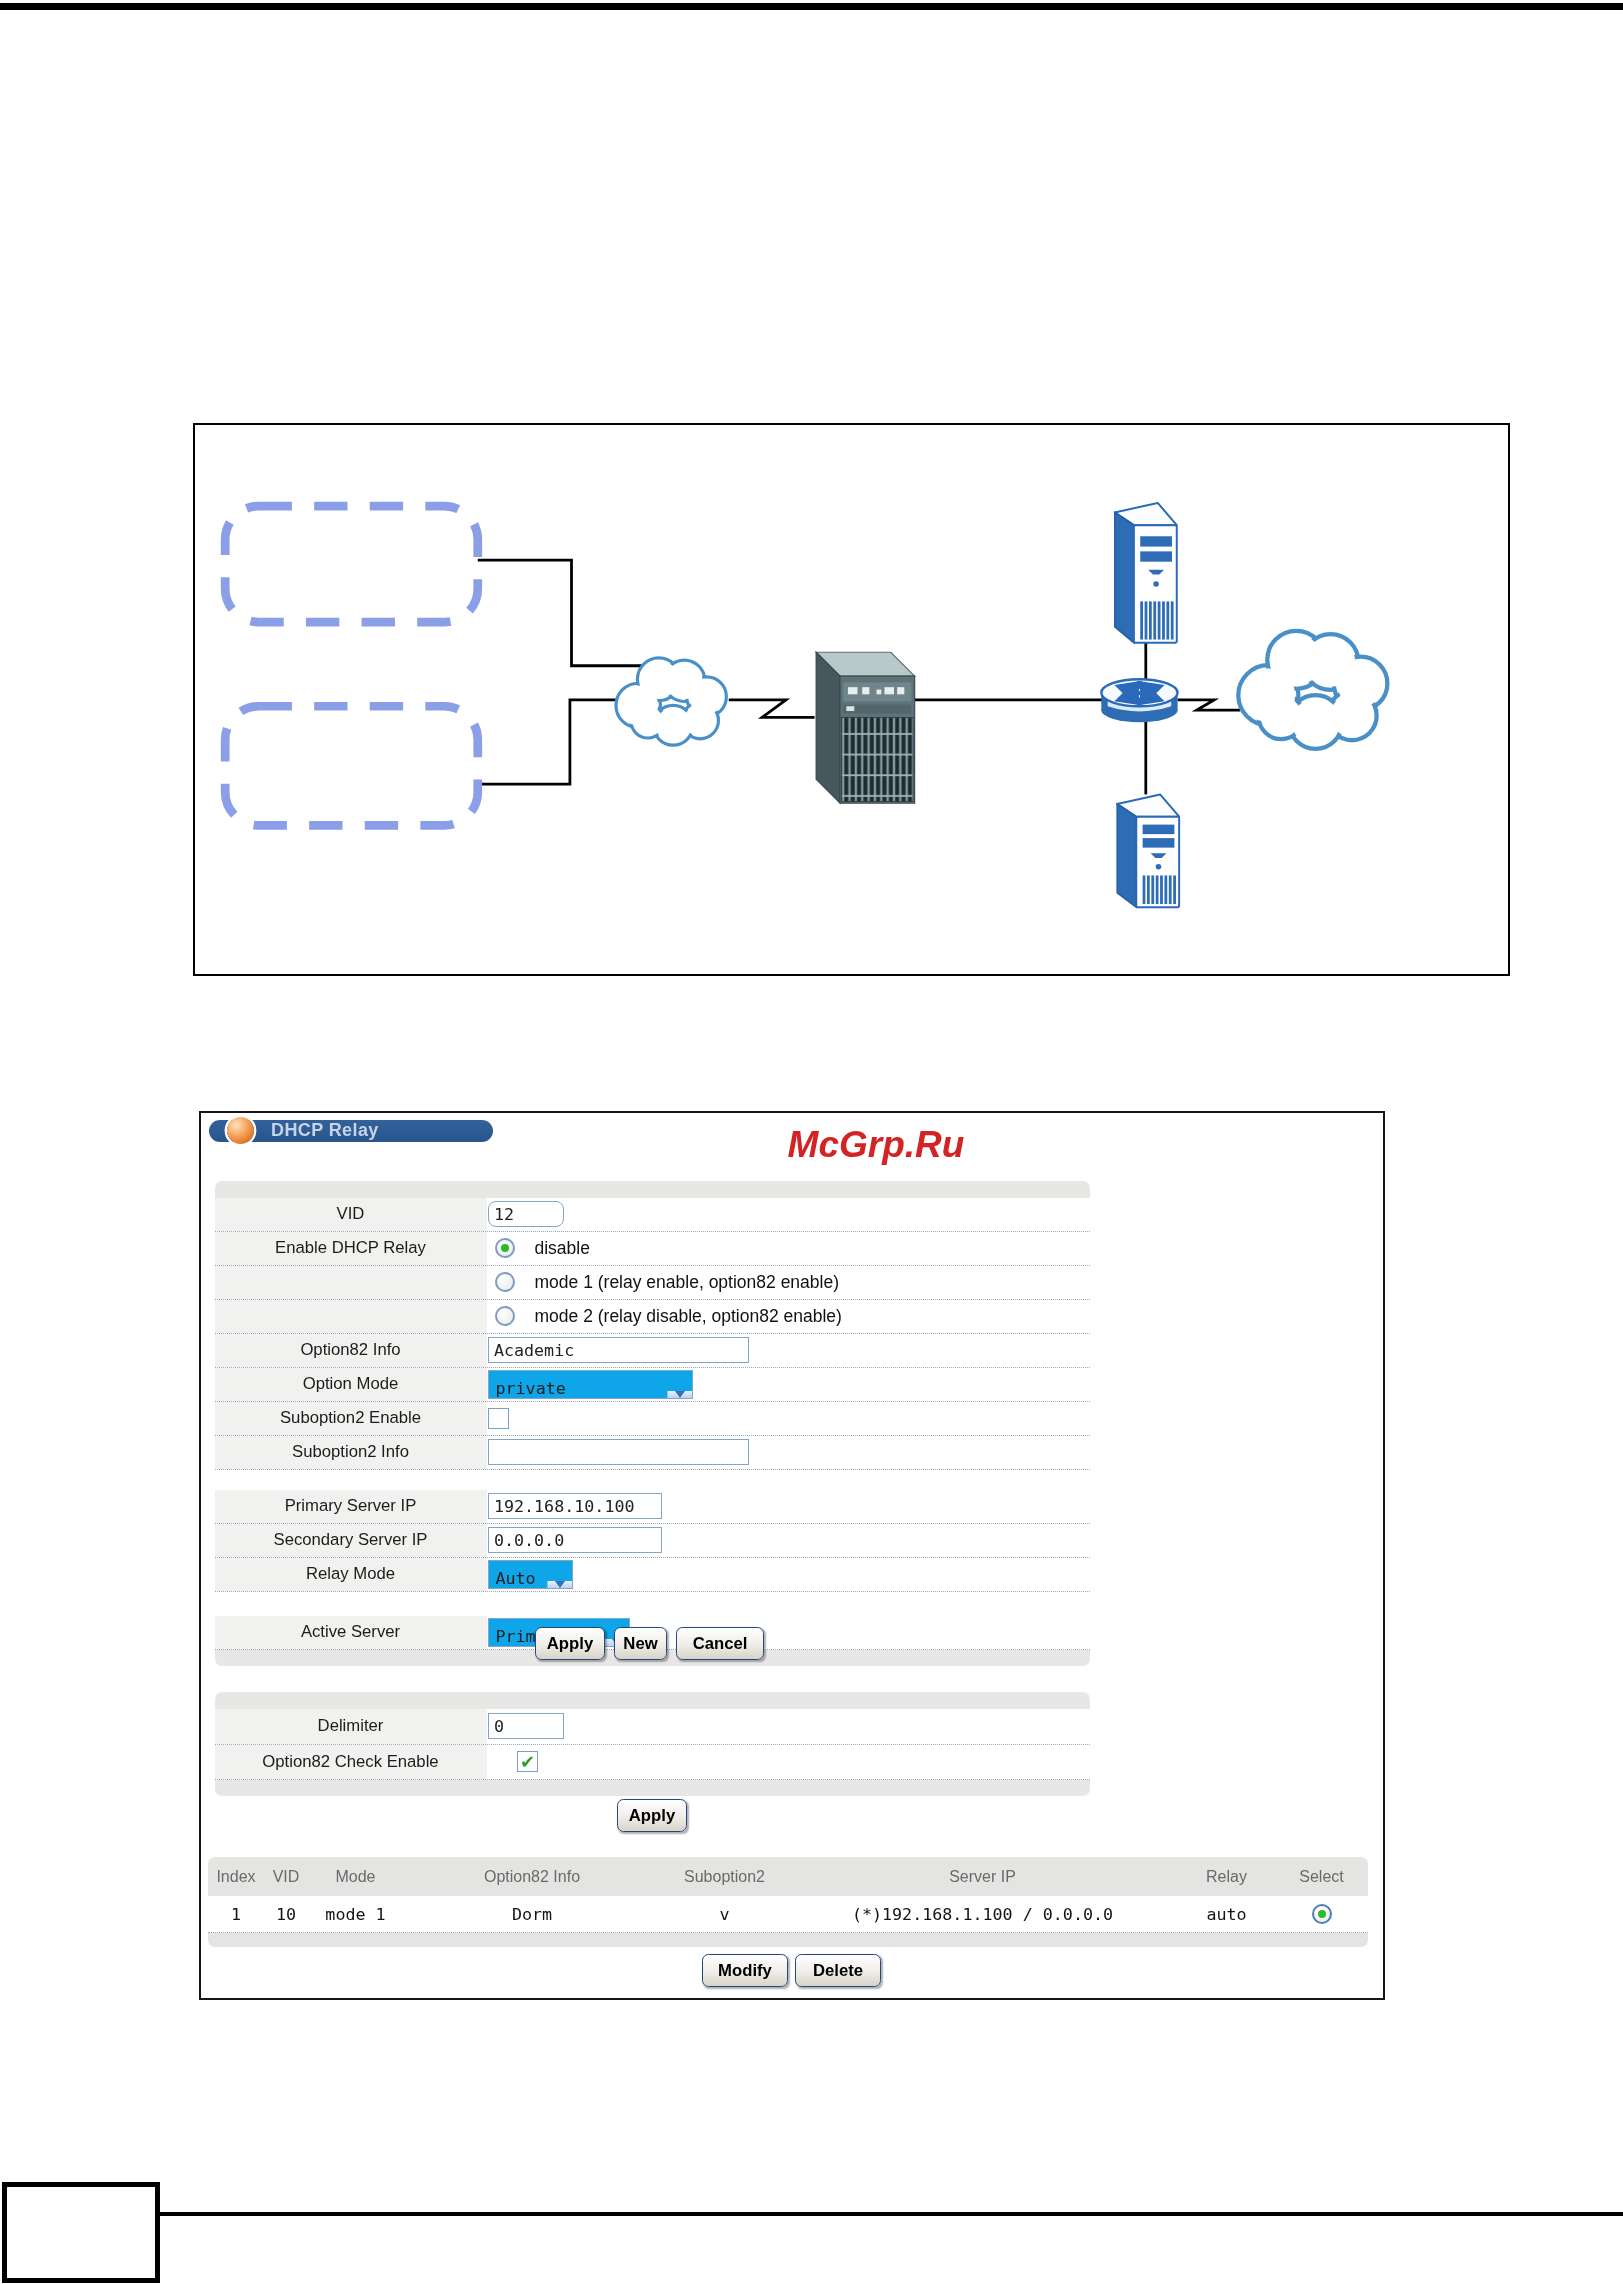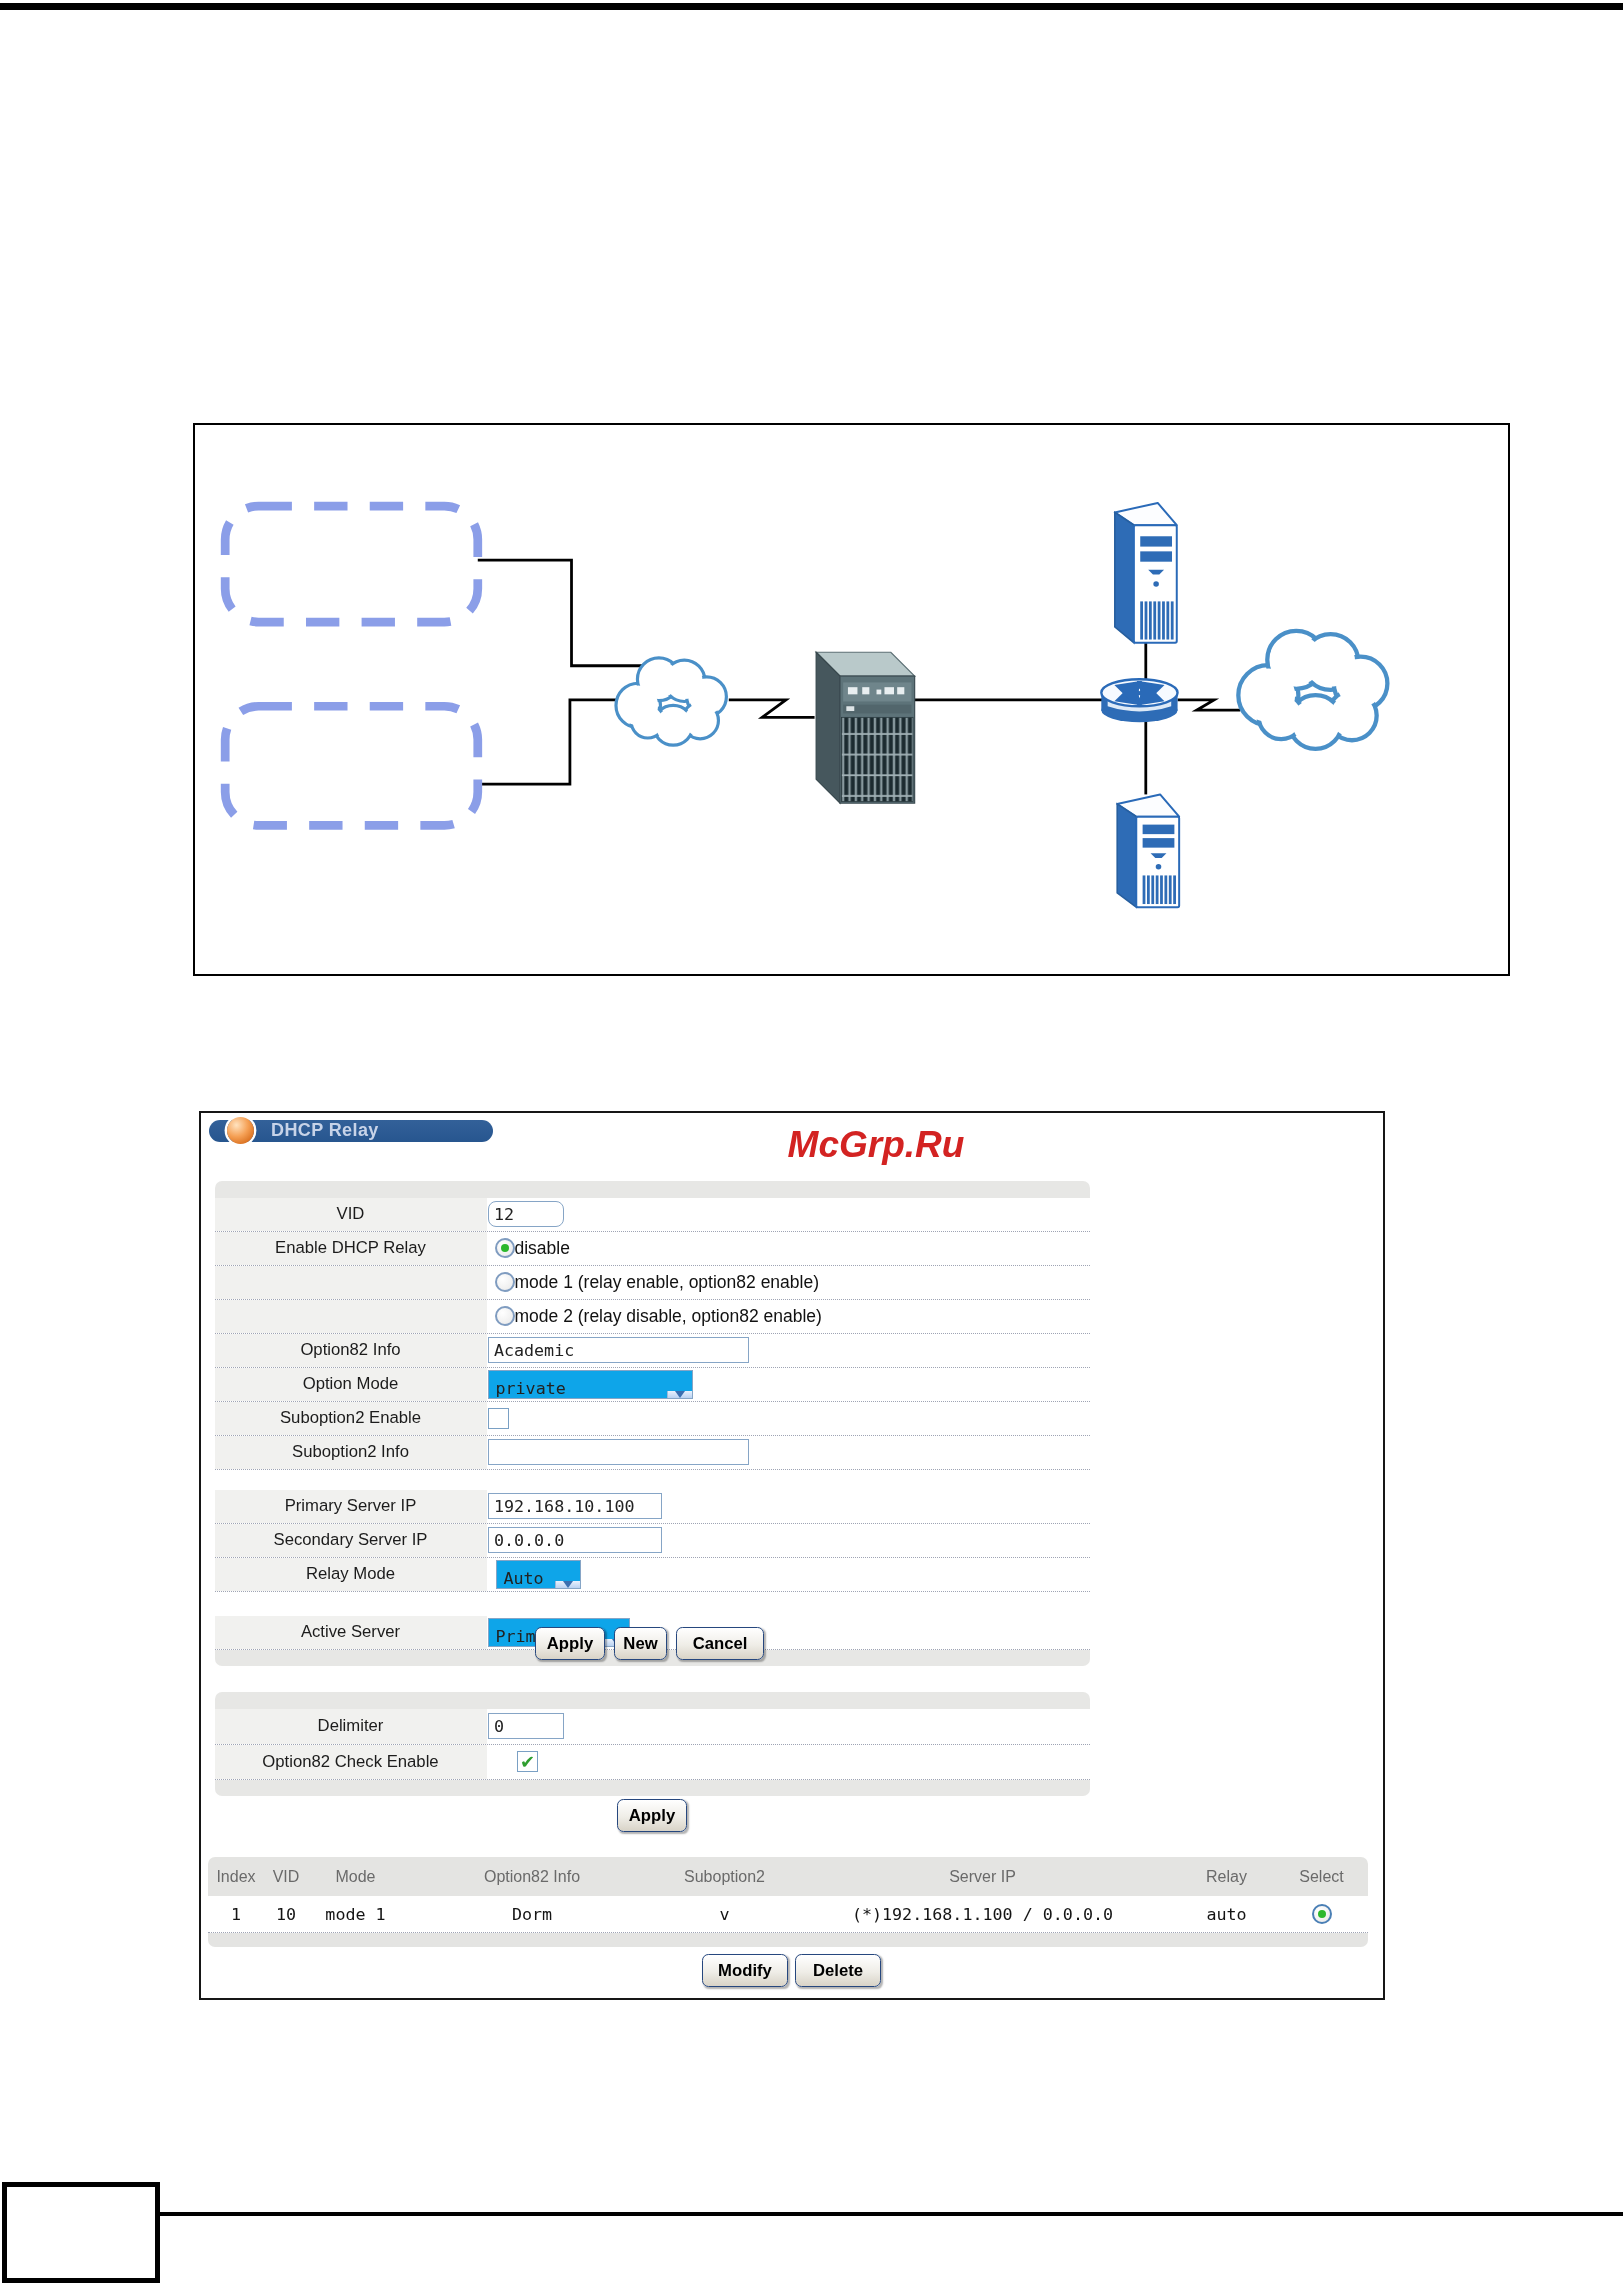--- a/index.html
+++ b/index.html
@@ -34,21 +34,21 @@
   .frow:last-of-type{border-bottom:1.6px dotted #9fa4b4;}
   .flabel{width:272px;background:#f1f1ef;display:flex;align-items:center;justify-content:center;
     font-size:16.7px;color:#1c1c1c;}
   .fval{flex:1;background:#ffffff;display:flex;align-items:center;padding-left:1.6px;}
 
   .tin{height:24px;border:1.6px solid #86a5c6;background:#fff;font-family:"DejaVu Sans Mono","Liberation Mono",monospace;
     font-size:16.7px;color:#222;padding:0 4.8px;box-sizing:content-box;}
   .radio{width:16px;height:16px;border-radius:50%;border:2.4px solid #7f9cc0;background:radial-gradient(circle at 35% 30%,#fff,#e8e8e8);
     display:inline-block;position:relative;flex:none;}
   .radio.sel::after{content:"";position:absolute;left:4px;top:4px;width:8px;height:8px;border-radius:50%;background:#2db82d;}
-  .radio-label{margin-left:0;font-size:17.5px;color:#111;}
+  .radio-label{margin-left:20px;font-size:17.5px;color:#111;}
   .selbox{display:inline-flex;height:27px;border:1.6px solid #86a5c6;background:#0ea5e9;align-items:flex-end;}
   .seltext{font-family:"DejaVu Sans Mono","Liberation Mono",monospace;font-size:16.7px;color:#222;display:flex;align-items:center;padding:0 6.4px;flex:1;}
   .selbtn{width:24px;background:linear-gradient(180deg,#e9f1fd,#b9d2f1);border-left:1.6px solid #9db8d8;display:flex;align-items:center;justify-content:center;flex:none;}
   .selbtn::after{content:"";width:0;height:0;border-left:5.6px solid transparent;border-right:5.6px solid transparent;border-top:7.1px solid #3a6fb0;}
   .cb{width:19px;height:19px;border:1.6px solid #7aa0c4;background:#fff;display:inline-flex;align-items:center;justify-content:center;}
   .cb.checked::after{content:"✔";font-family:"DejaVu Sans",sans-serif;font-size:18px;font-weight:bold;color:#2f9e2f;line-height:1;}
 
   .btn{position:absolute;height:33px;line-height:31px;text-align:center;border:1.6px solid #26477e;border-radius:6.4px;
     background:linear-gradient(180deg,#ffffff,#efede7 55%,#d8d3c7);font-weight:bold;font-size:16.7px;color:#000;
     box-shadow:1.2px 1.6px 1.6px rgba(0,0,0,.3);cursor:pointer;box-sizing:border-box;}
@@ -284,21 +284,21 @@
         </div>
     </div>
 
     <div class="frow" style="height:34px;">
       <div class="flabel">Secondary Server IP</div>
       <div class="fval">
           <input class="tin" style="width: 162px;" value="0.0.0.0">
         </div>
     </div>
 
-    <div class="frow" style="height:34px;gap:8px;">
+    <div class="frow" style="height:34px;">
       <div class="flabel">Relay Mode</div>
       <div class="fval">
         <span class="selbox" style="width:83px;">
           <span class="seltext">Auto</span>
           <span class="selbtn"></span>
         </span>
       </div>
     </div>
 
     <div class="frow" style="height:34px;margin-top:24px;">

